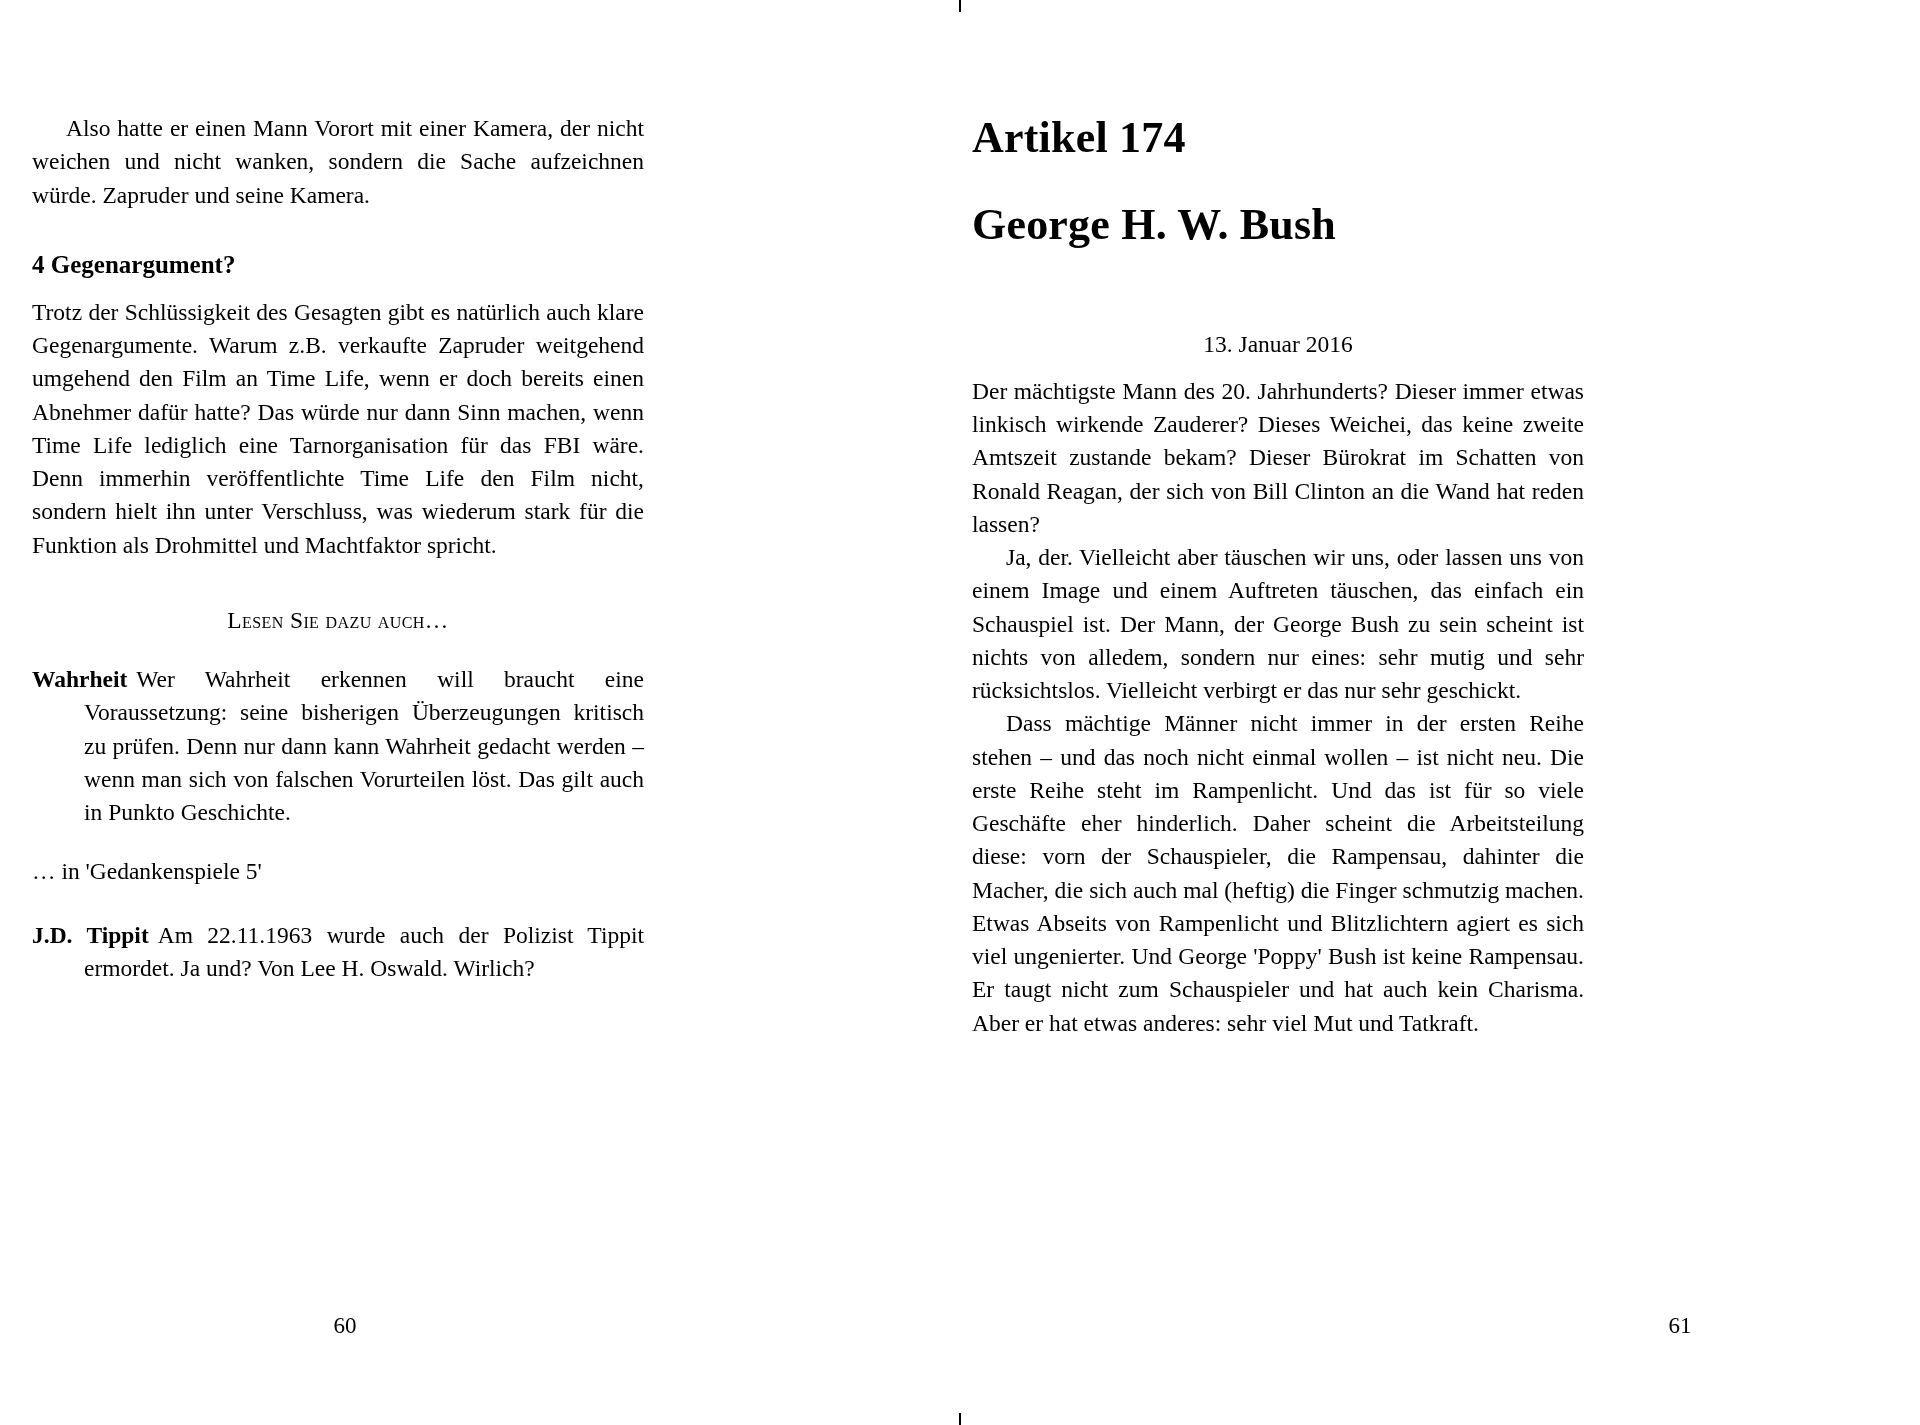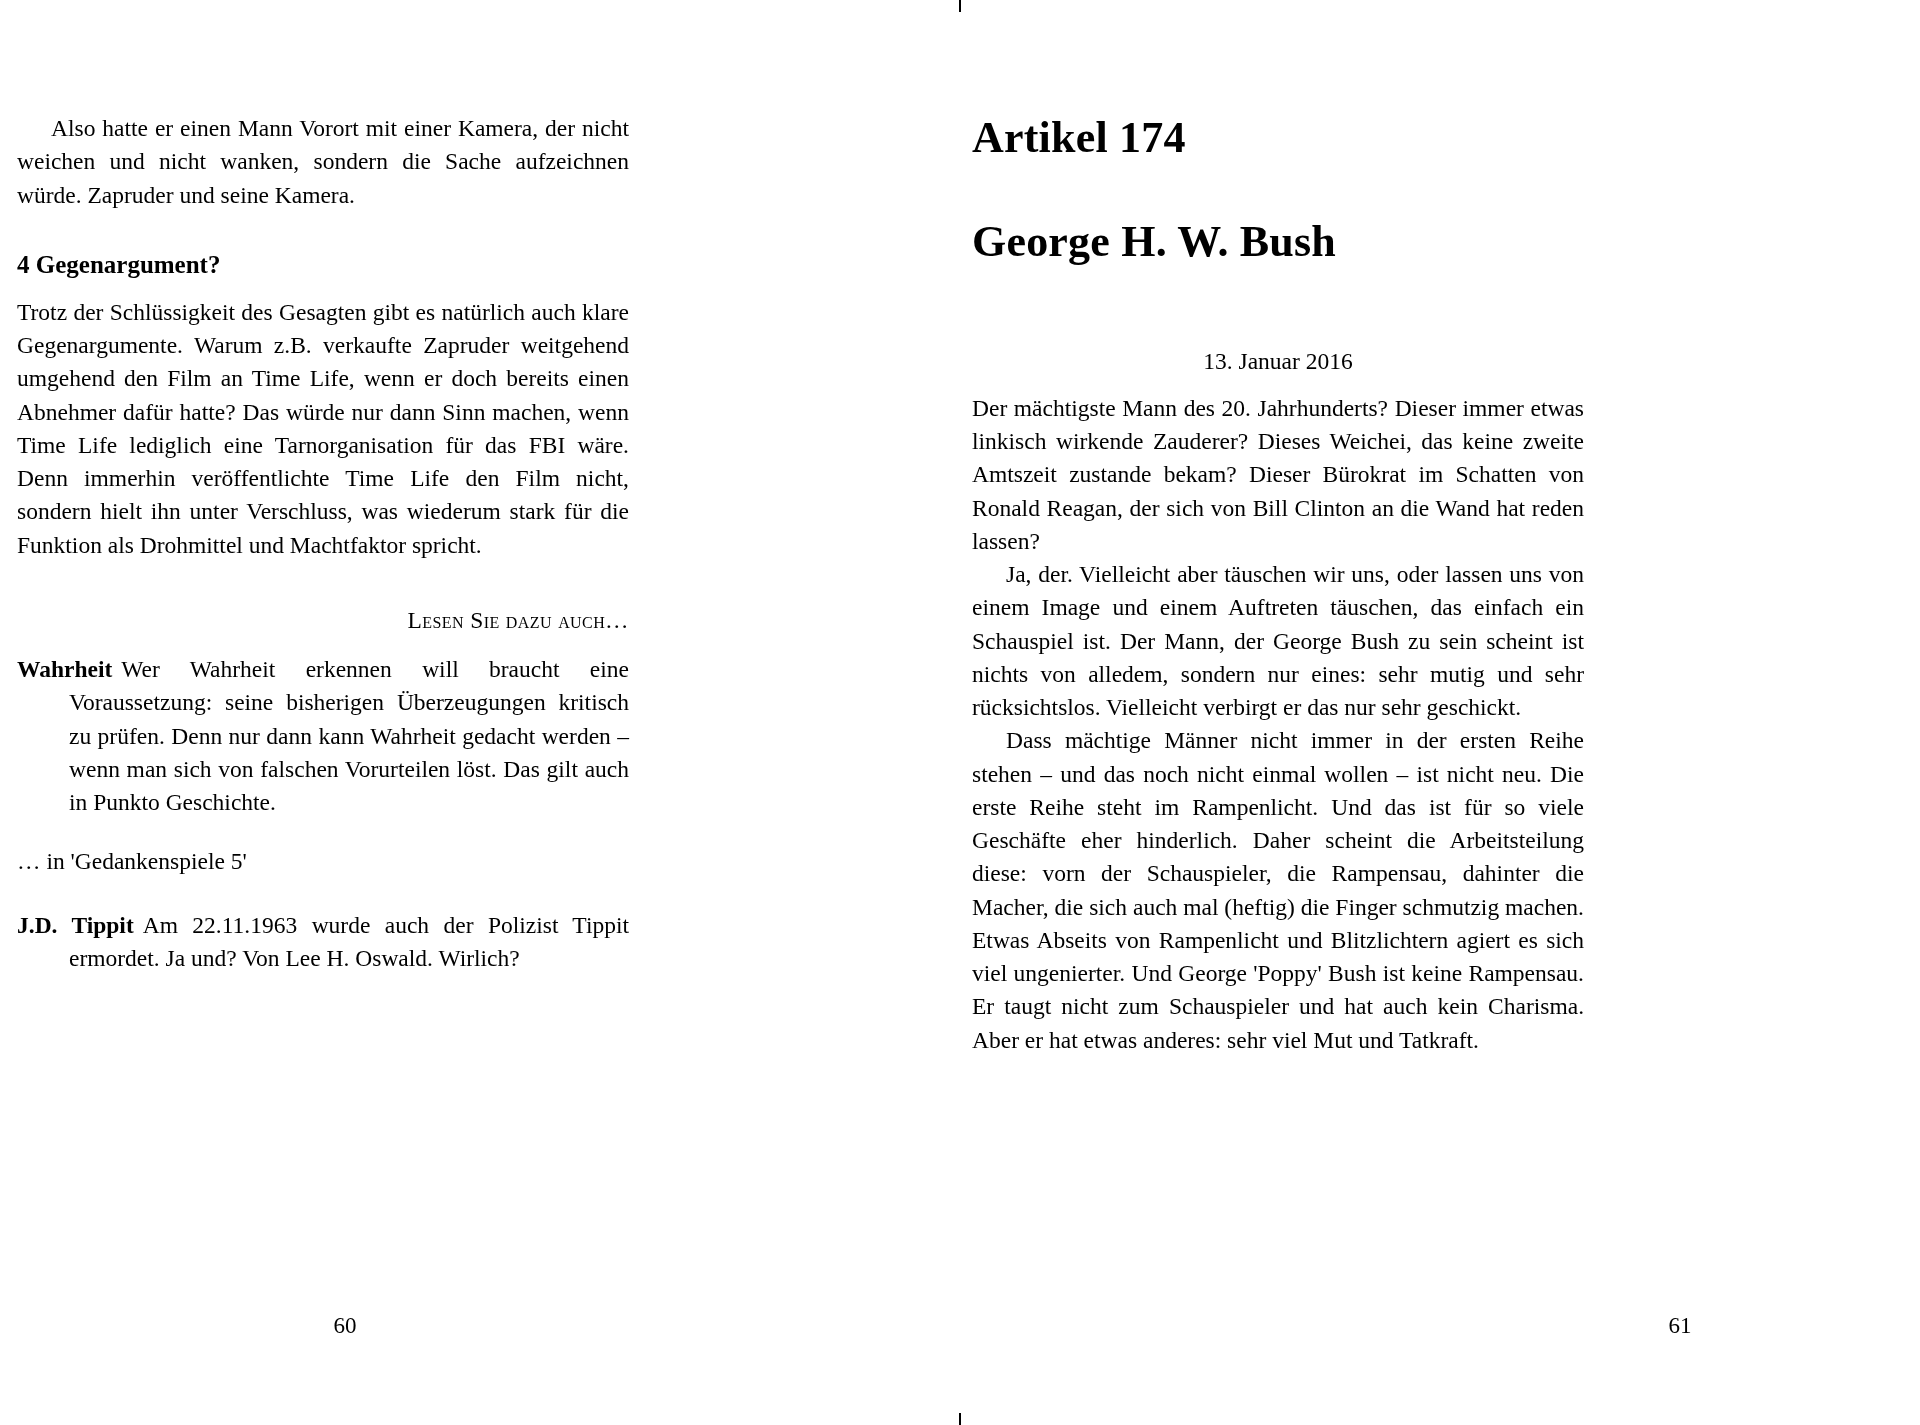--- a/index.html
+++ b/index.html
@@ -43,21 +43,21 @@
   .page-body {
     position: absolute;
     top: 112px;
     width: 612px;
     font-size: 23.5px;
     line-height: 1.415;
     text-align: justify;
     -webkit-hyphens: manual;
     hyphens: manual;
   }
-  .page-left .page-body  { left: 17px; }
+  .page-left .page-body  { left: 32px; }
   .page-right .page-body { left: 905px; }
 
   
   .page-right .page-body { left: 12px; }
 
   p {
     margin: 0;
   }
 
   .para-first {
@@ -71,22 +71,22 @@
     margin: 38px 0 16px 0;
     line-height: 1.2;
     text-align: left;
   }
 
   .smallcaps {
     font-variant: small-caps;
     font-size: 23.5px;
     letter-spacing: 0.4px;
     margin-top: 42px;
-    margin-bottom: 16px;
-    text-align: right;
+    margin-bottom: 26px;
+    text-align: center;
   }
 
   
   .ref-entry {
     padding-left: 52px;
     text-indent: -52px;
     margin-bottom: 26px;
     text-align: justify;
   }
   .ref-entry .ref-term {
@@ -106,21 +106,21 @@
     font-size: 44px;
     font-weight: bold;
     line-height: 1.2;
     margin: 0;
     letter-spacing: 0.2px;
   }
   .article-title {
     font-size: 44px;
     font-weight: bold;
     line-height: 1.2;
-    margin: 51px 0 0 0;
+    margin: 34px 0 0 0;
     letter-spacing: 0.2px;
   }
   .article-date {
     font-size: 23.5px;
     text-align: center;
     margin: 76px 0 14px 0;
   }
   .article-body p {
     text-align: justify;
   }

